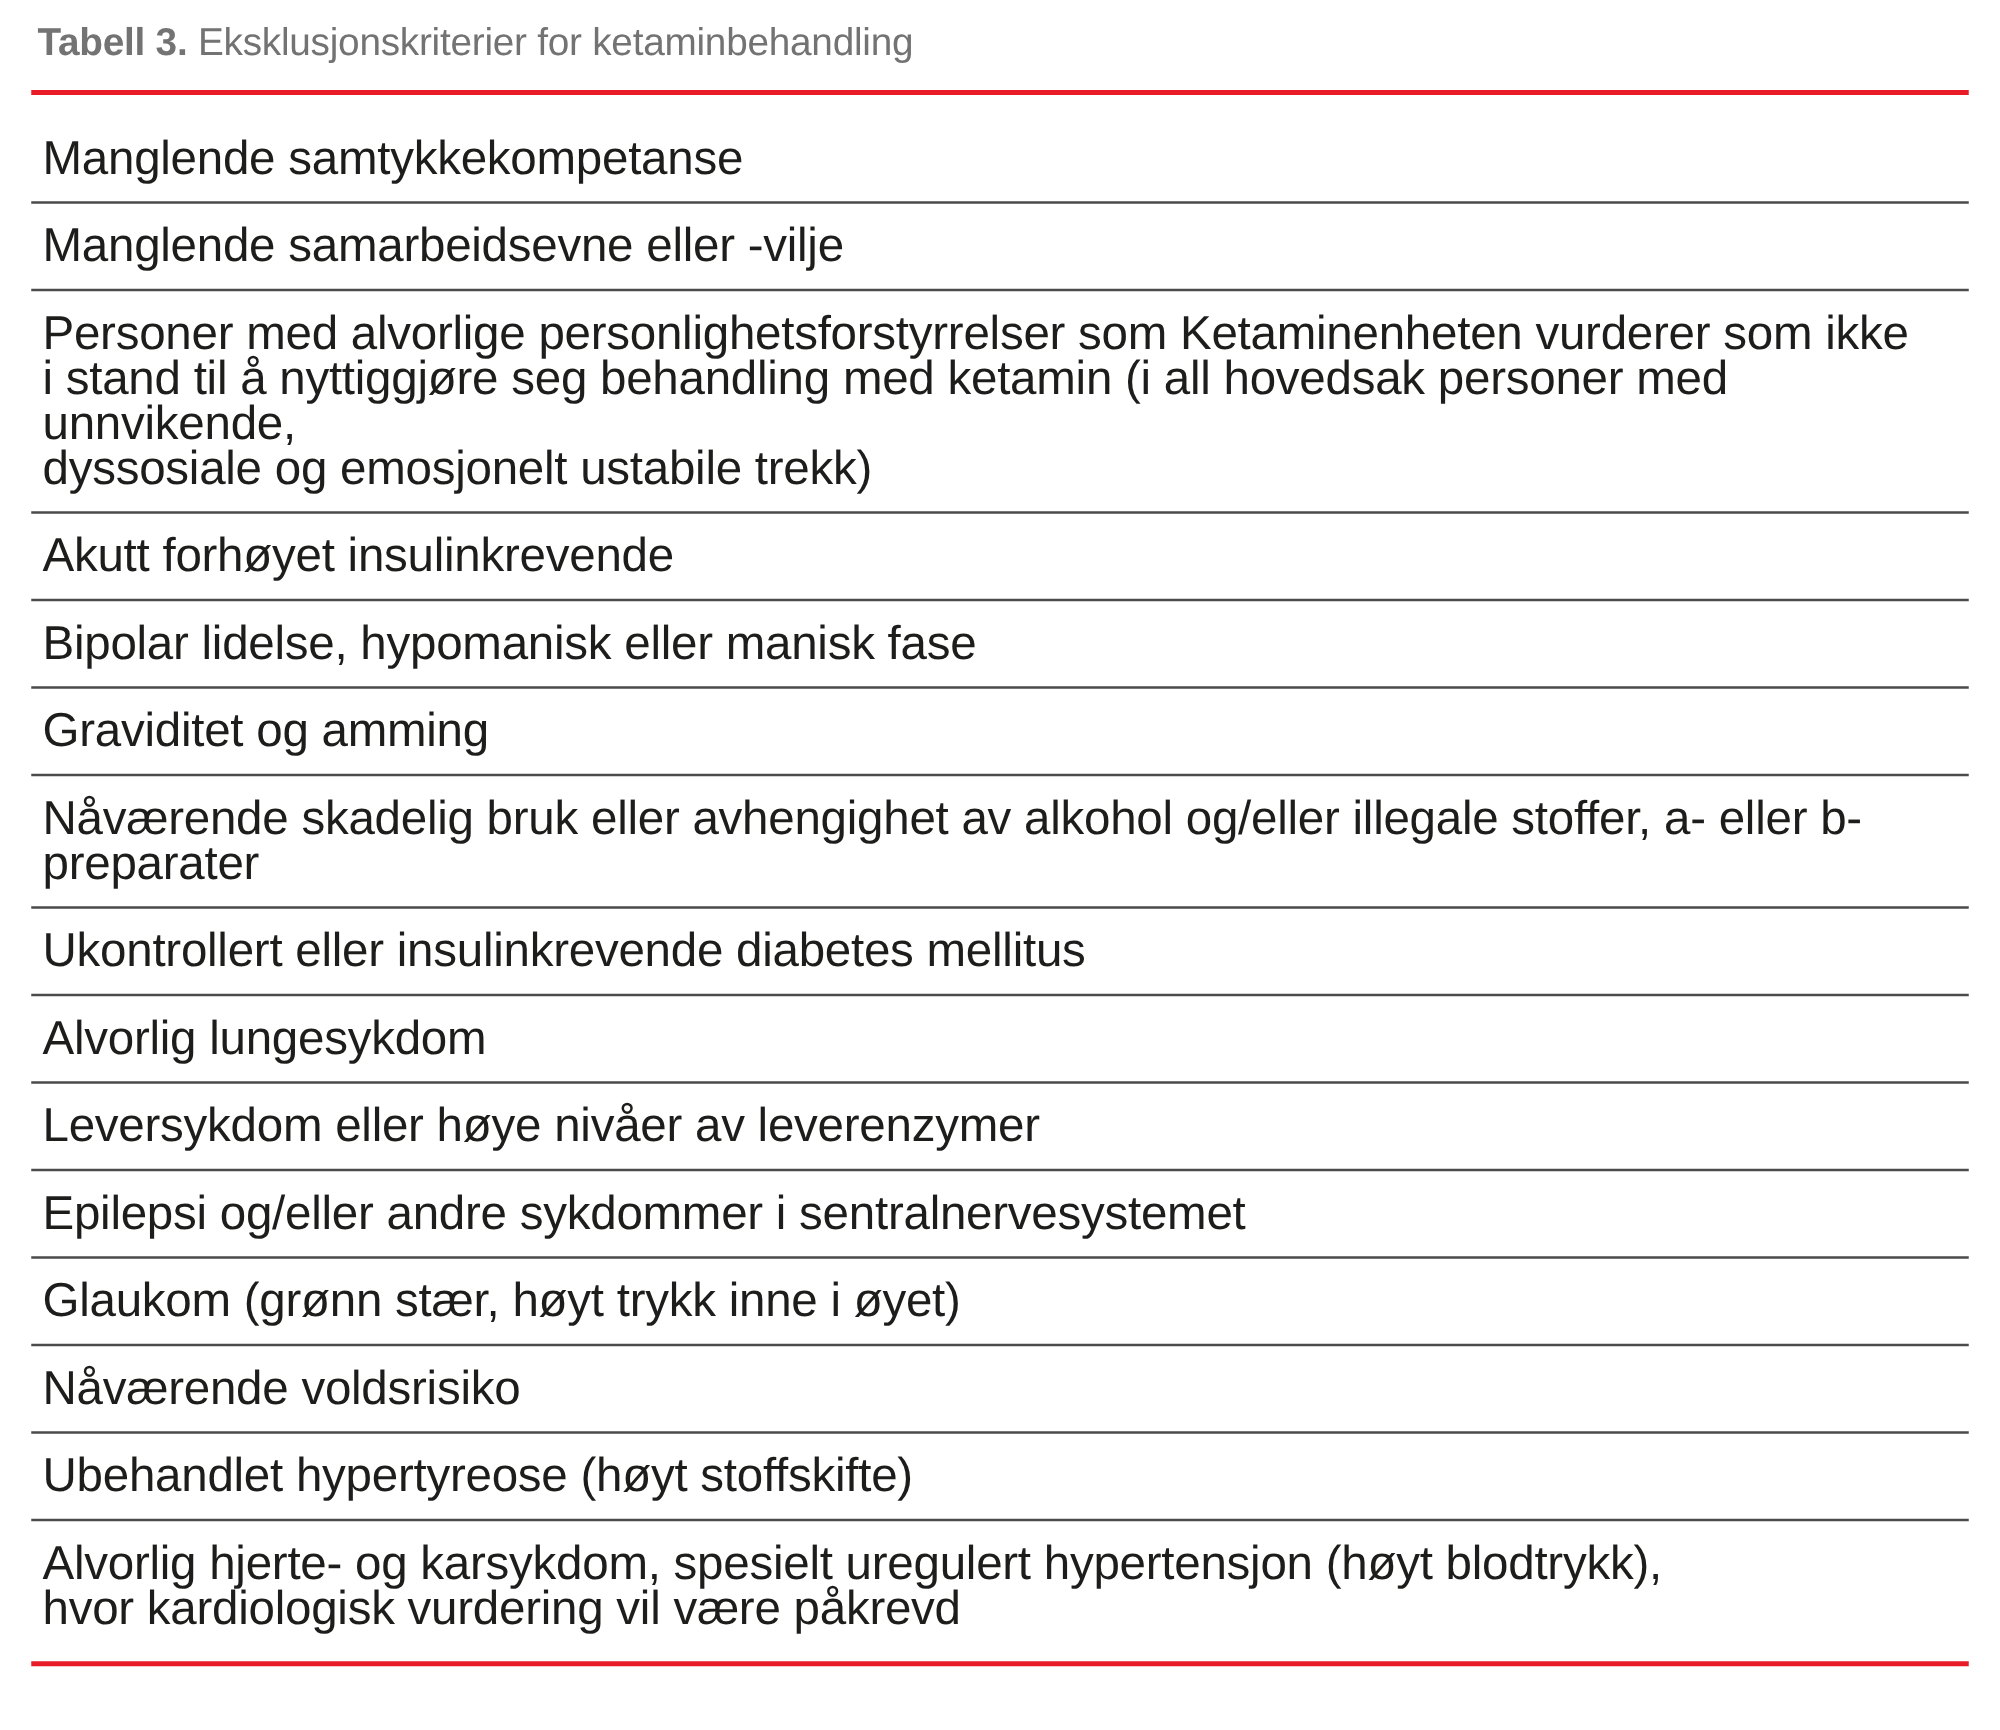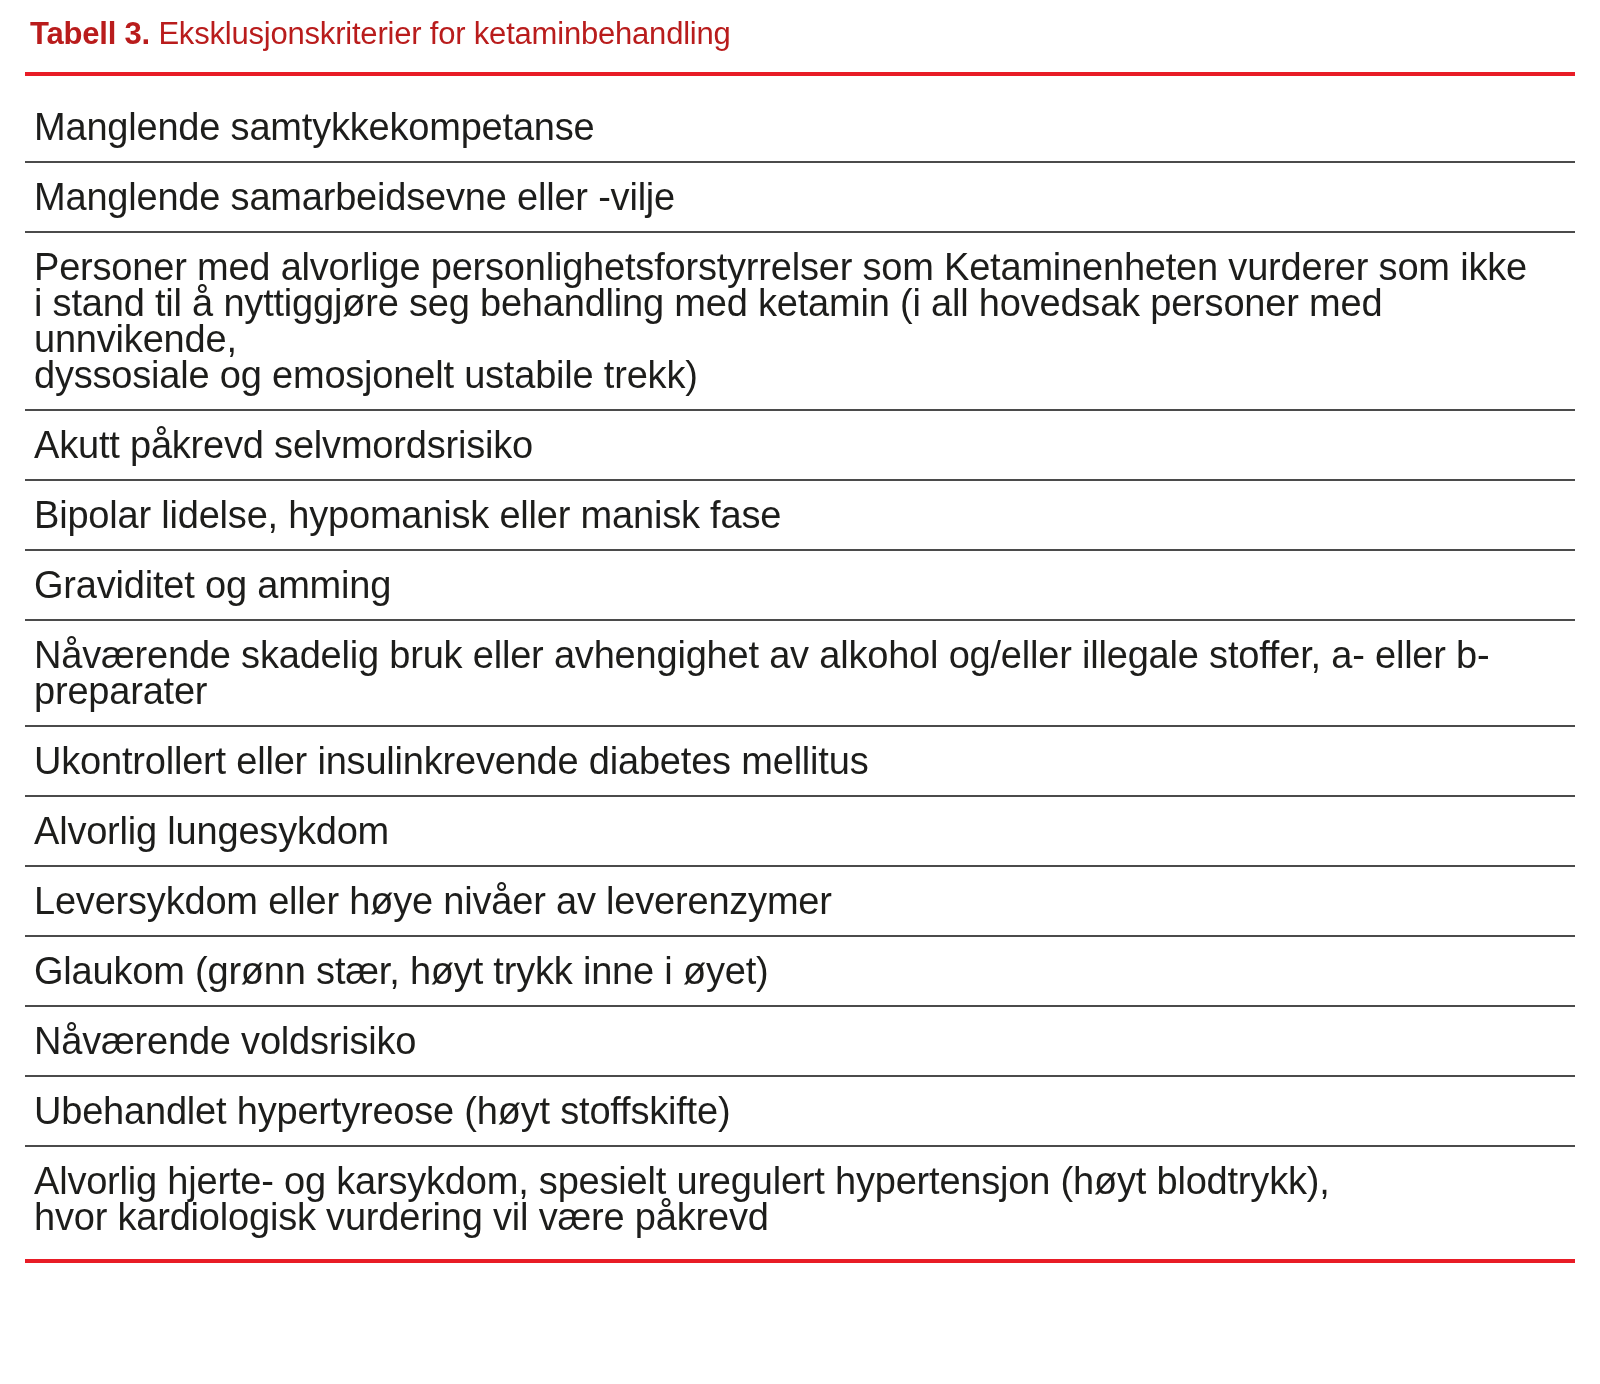--- a/index.html
+++ b/index.html
@@ -21,21 +21,21 @@
   }
   .page {
     padding: 0 25px;
   }
   .figure-title {
     margin: 0;
     padding: 14px 0 0 5px;
     font-size: 31px;
     line-height: 40px;
     font-weight: normal;
-    color: #b91c1c;
+    color: #737373;
     letter-spacing: -0.2px;
   }
   .figure-title .title-label {
     font-weight: bold;
   }
   .red-rule {
     height: 4px;
     background: var(--rule-red);
     border: none;
     margin: 0;
@@ -71,27 +71,28 @@
 
   <div class="red-rule top"></div>
 
   <div class="rows">
 
   <div class="row">Manglende samtykkekompetanse</div>
       <div class="row">Manglende samarbeidsevne eller -vilje</div>
       <div class="row">Personer med alvorlige personlighetsforstyrrelser som Ketaminenheten vurderer som ikke
 i stand til å nyttiggjøre seg behandling med ketamin (i all hovedsak personer med unnvikende,
 dyssosiale og emosjonelt ustabile trekk)</div>
-      <div class="row">Akutt påkrevd selvmordsrisiko</div>
+      <div class="row">Akutt forhøyet insulinkrevende</div>
       <div class="row">Bipolar lidelse, hypomanisk eller manisk fase</div>
       <div class="row">Graviditet og amming</div>
       <div class="row">Nåværende skadelig bruk eller avhengighet av alkohol og/eller illegale stoffer, a- eller b-preparater</div>
       <div class="row">Ukontrollert eller insulinkrevende diabetes mellitus</div>
       <div class="row">Alvorlig lungesykdom</div>
       <div class="row">Leversykdom eller høye nivåer av leverenzymer</div>
+      <div class="row">Epilepsi og/eller andre sykdommer i sentralnervesystemet</div>
       <div class="row">Glaukom (grønn stær, høyt trykk inne i øyet)</div>
       <div class="row">Nåværende voldsrisiko</div>
       <div class="row">Ubehandlet hypertyreose (høyt stoffskifte)</div>
       <div class="row">Alvorlig hjerte- og karsykdom, spesielt uregulert hypertensjon (høyt blodtrykk),
 hvor kardiologisk vurdering vil være påkrevd</div>
     </div>
 
   <div class="red-rule bottom"></div>
 
 </div>

